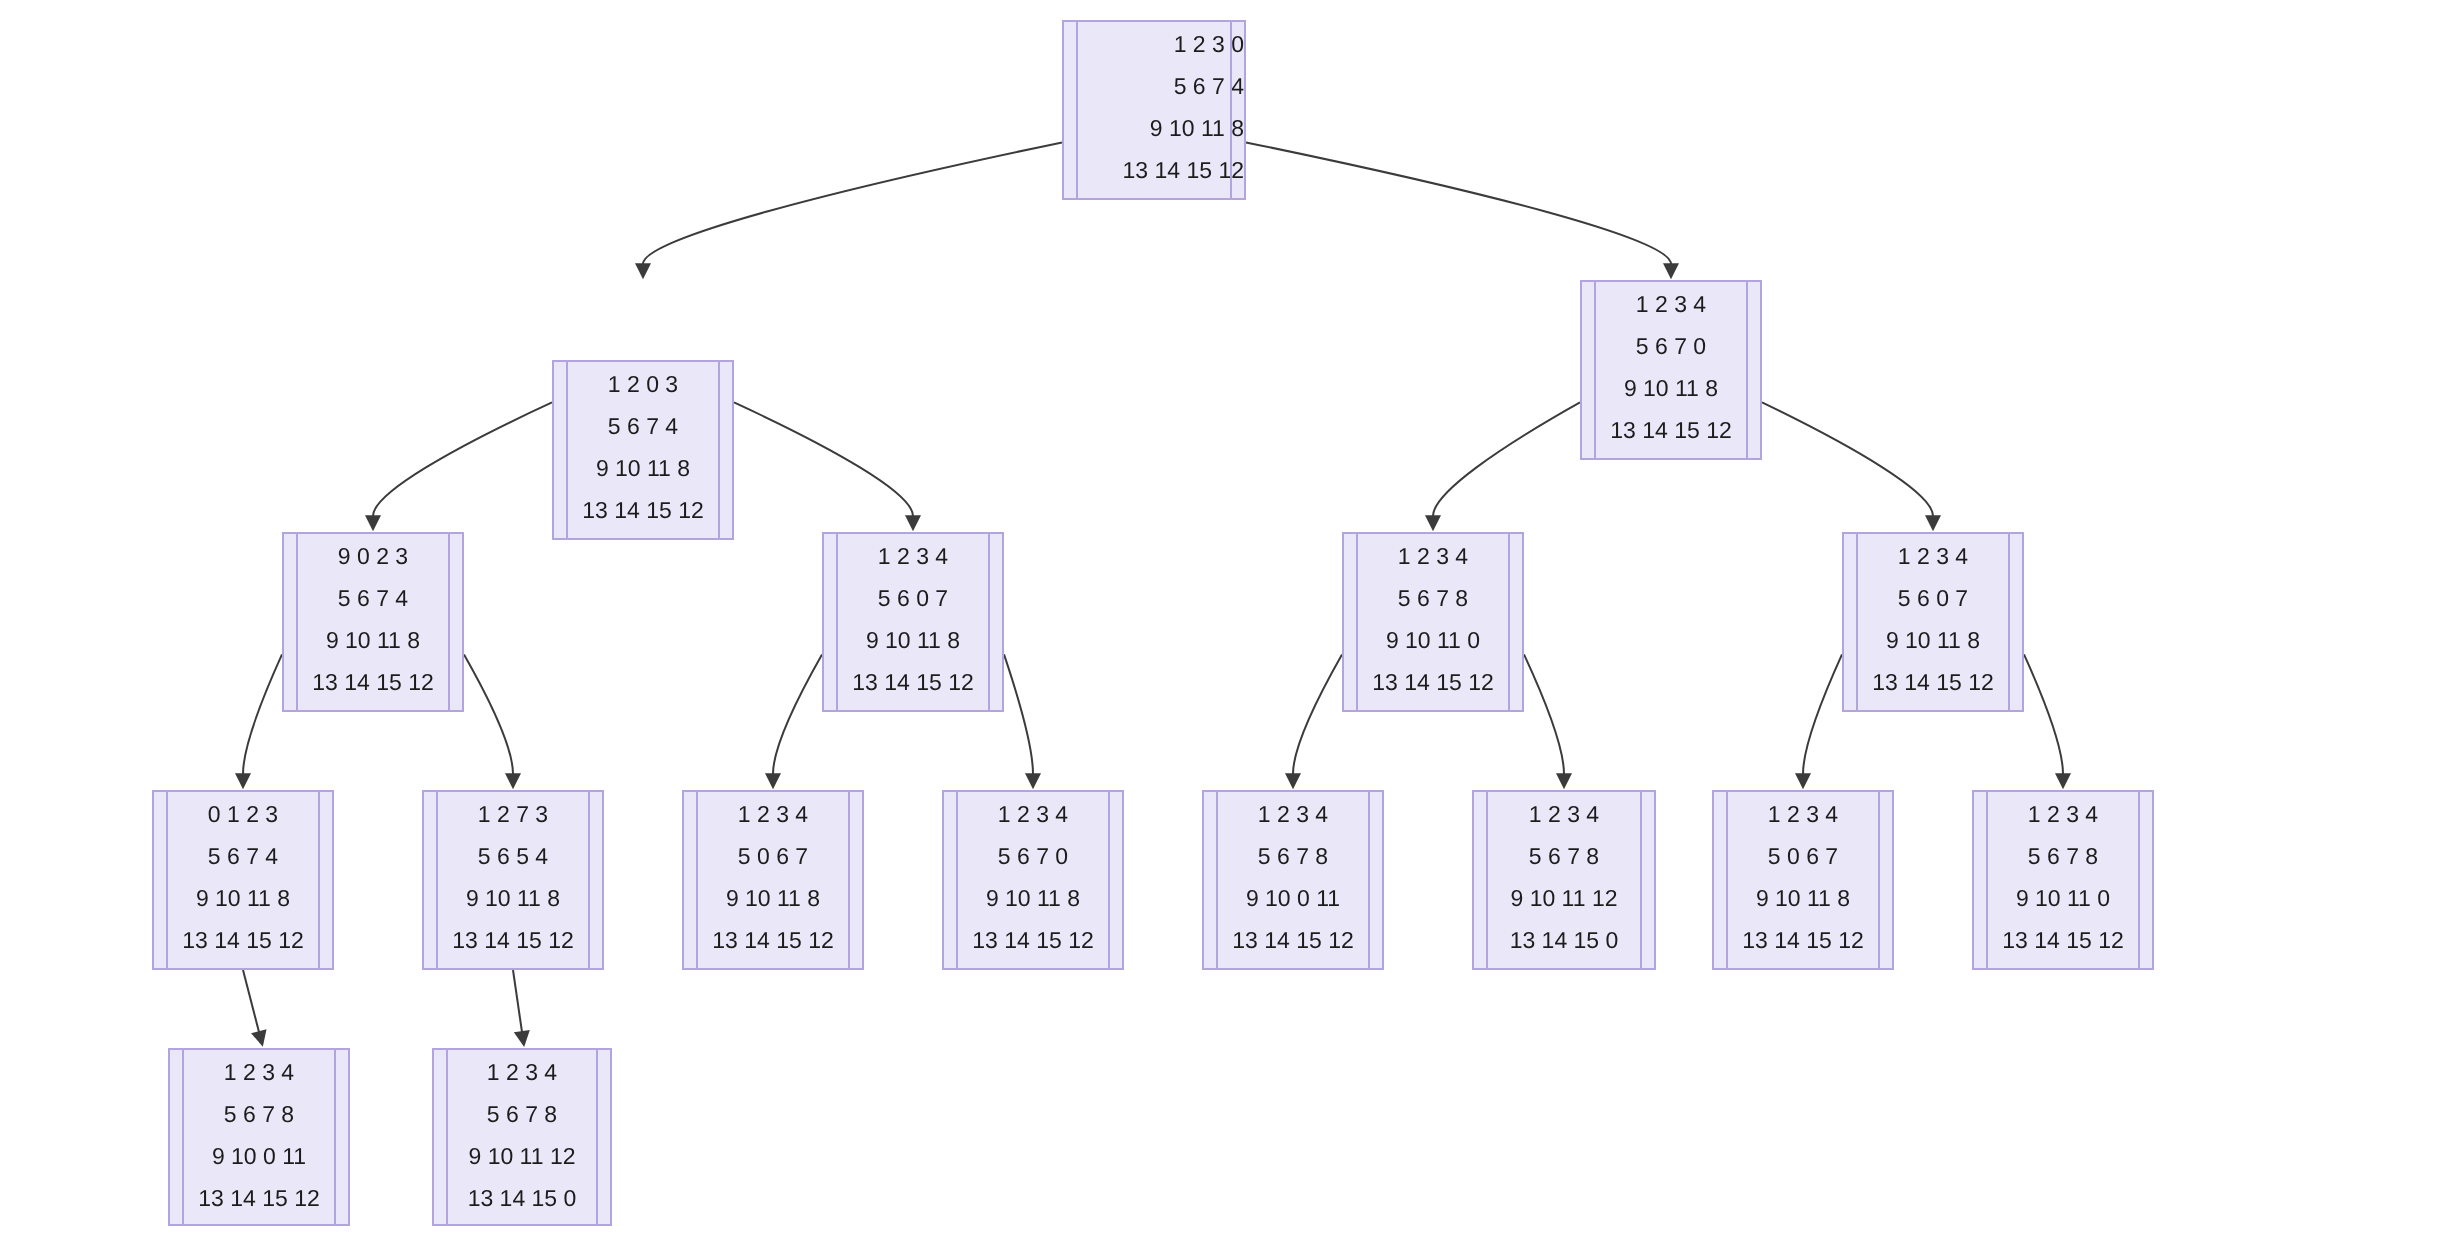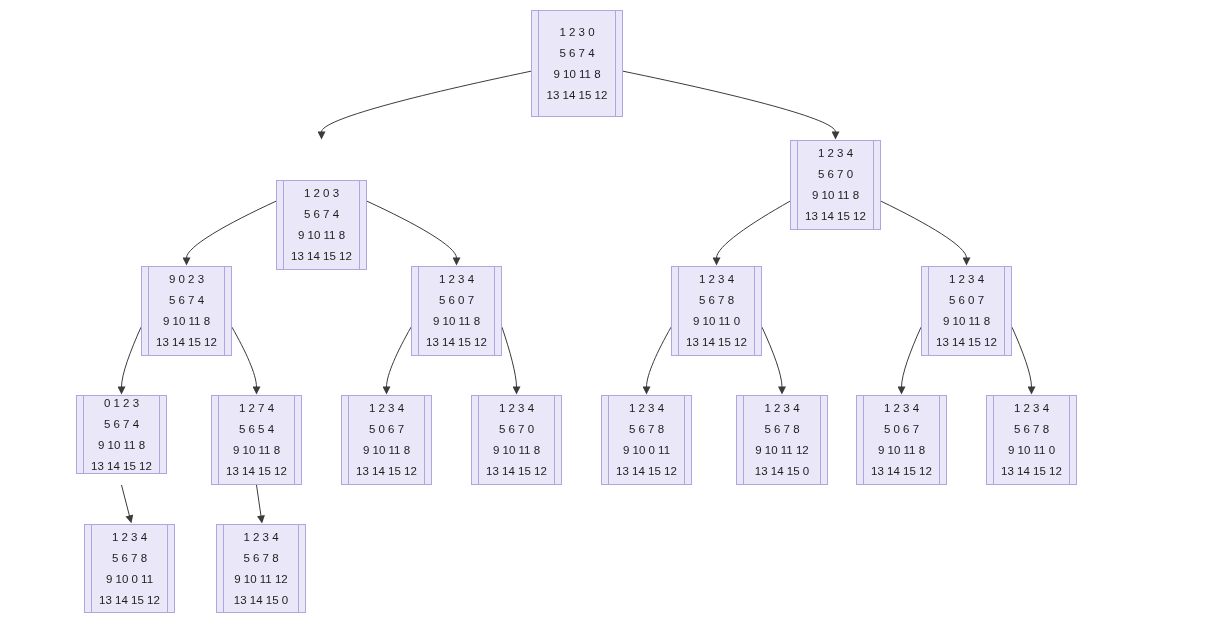--- a/index.html
+++ b/index.html
@@ -77,21 +77,21 @@
         <path d="M 502 327.2 C 509.975 350.93, 516.5 374.65999999999997, 516.5 387" fill="none" stroke="#3b3b3b" stroke-width="1" marker-end="url(#arrowhead)"></path>
         <path d="M 671 327.2 C 657.525 350.93, 646.5 374.65999999999997, 646.5 387" fill="none" stroke="#3b3b3b" stroke-width="1" marker-end="url(#arrowhead)"></path>
         <path d="M 762 327.2 C 773 350.93, 782 374.65999999999997, 782 387" fill="none" stroke="#3b3b3b" stroke-width="1" marker-end="url(#arrowhead)"></path>
         <path d="M 921 327.2 C 910.275 350.93, 901.5 374.65999999999997, 901.5 387" fill="none" stroke="#3b3b3b" stroke-width="1" marker-end="url(#arrowhead)"></path>
         <path d="M 1012 327.2 C 1022.725 350.93, 1031.5 374.65999999999997, 1031.5 387" fill="none" stroke="#3b3b3b" stroke-width="1" marker-end="url(#arrowhead)"></path>
         <path d="M 121.5 485 L 129.5 516" fill="none" stroke="#3b3b3b" stroke-width="1" marker-end="url(#arrowhead)"></path>
         <path d="M 256.5 485 L 261 516" fill="none" stroke="#3b3b3b" stroke-width="1" marker-end="url(#arrowhead)"></path>
       </g>
   </svg>
   <div id="node-layer">
-      <div class="node" style="left: 531px; top: 10px; width: 92px; height: 107px;">
+      <div class="node" style="left: 531px; top: 10px; width: 92px; height: 90px; text-align: right;">
         <div class="row" style="color: rgb(28, 28, 28);">1 2 3 0</div>
         <div class="row" style="color: rgb(28, 28, 28);">5 6 7 4</div>
         <div class="row" style="color: rgb(28, 28, 28);">9 10 11 8</div>
         <div class="row" style="color: rgb(28, 28, 28);">13 14 15 12</div>
       </div>
       <div class="node" style="left: 276px; top: 140px; width: 91px; height: 90px; margin-top: 40px;">
         <div class="row" style="color: rgb(28, 28, 28);">1 2 0 3</div>
         <div class="row" style="color: rgb(28, 28, 28);">5 6 7 4</div>
         <div class="row" style="color: rgb(28, 28, 28);">9 10 11 8</div>
         <div class="row" style="color: rgb(28, 28, 28);">13 14 15 12</div>
@@ -119,28 +119,28 @@
         <div class="row" style="color: rgb(28, 28, 28);">5 6 7 8</div>
         <div class="row" style="color: rgb(28, 28, 28);">9 10 11 0</div>
         <div class="row" style="color: rgb(28, 28, 28);">13 14 15 12</div>
       </div>
       <div class="node" style="left: 921px; top: 266px; width: 91px; height: 90px;">
         <div class="row" style="color: rgb(28, 28, 28);">1 2 3 4</div>
         <div class="row" style="color: rgb(28, 28, 28);">5 6 0 7</div>
         <div class="row" style="color: rgb(28, 28, 28);">9 10 11 8</div>
         <div class="row" style="color: rgb(28, 28, 28);">13 14 15 12</div>
       </div>
-      <div class="node" style="left: 76px; top: 395px; width: 91px; height: 79px; align-items: center;">
+      <div class="node" style="left: 76px; top: 395px; width: 91px; height: 90px; align-items: center;">
         <div class="row" style="color: rgb(28, 28, 28);">0 1 2 3</div>
         <div class="row" style="color: rgb(28, 28, 28);">5 6 7 4</div>
         <div class="row" style="color: rgb(28, 28, 28);">9 10 11 8</div>
         <div class="row" style="color: rgb(28, 28, 28);">13 14 15 12</div>
       </div>
       <div class="node" style="left: 211px; top: 395px; width: 91px; height: 90px;">
-        <div class="row" style="color: rgb(28, 28, 28);">1 2 7 4</div>
+        <div class="row" style="color: rgb(28, 28, 28);">1 2 7 3</div>
         <div class="row" style="color: rgb(28, 28, 28);">5 6 5 4</div>
         <div class="row" style="color: rgb(28, 28, 28);">9 10 11 8</div>
         <div class="row" style="color: rgb(28, 28, 28);">13 14 15 12</div>
       </div>
       <div class="node" style="left: 341px; top: 395px; width: 91px; height: 90px;">
         <div class="row" style="color: rgb(28, 28, 28);">1 2 3 4</div>
         <div class="row" style="color: rgb(28, 28, 28);">5 0 6 7</div>
         <div class="row" style="color: rgb(28, 28, 28);">9 10 11 8</div>
         <div class="row" style="color: rgb(28, 28, 28);">13 14 15 12</div>
       </div>

